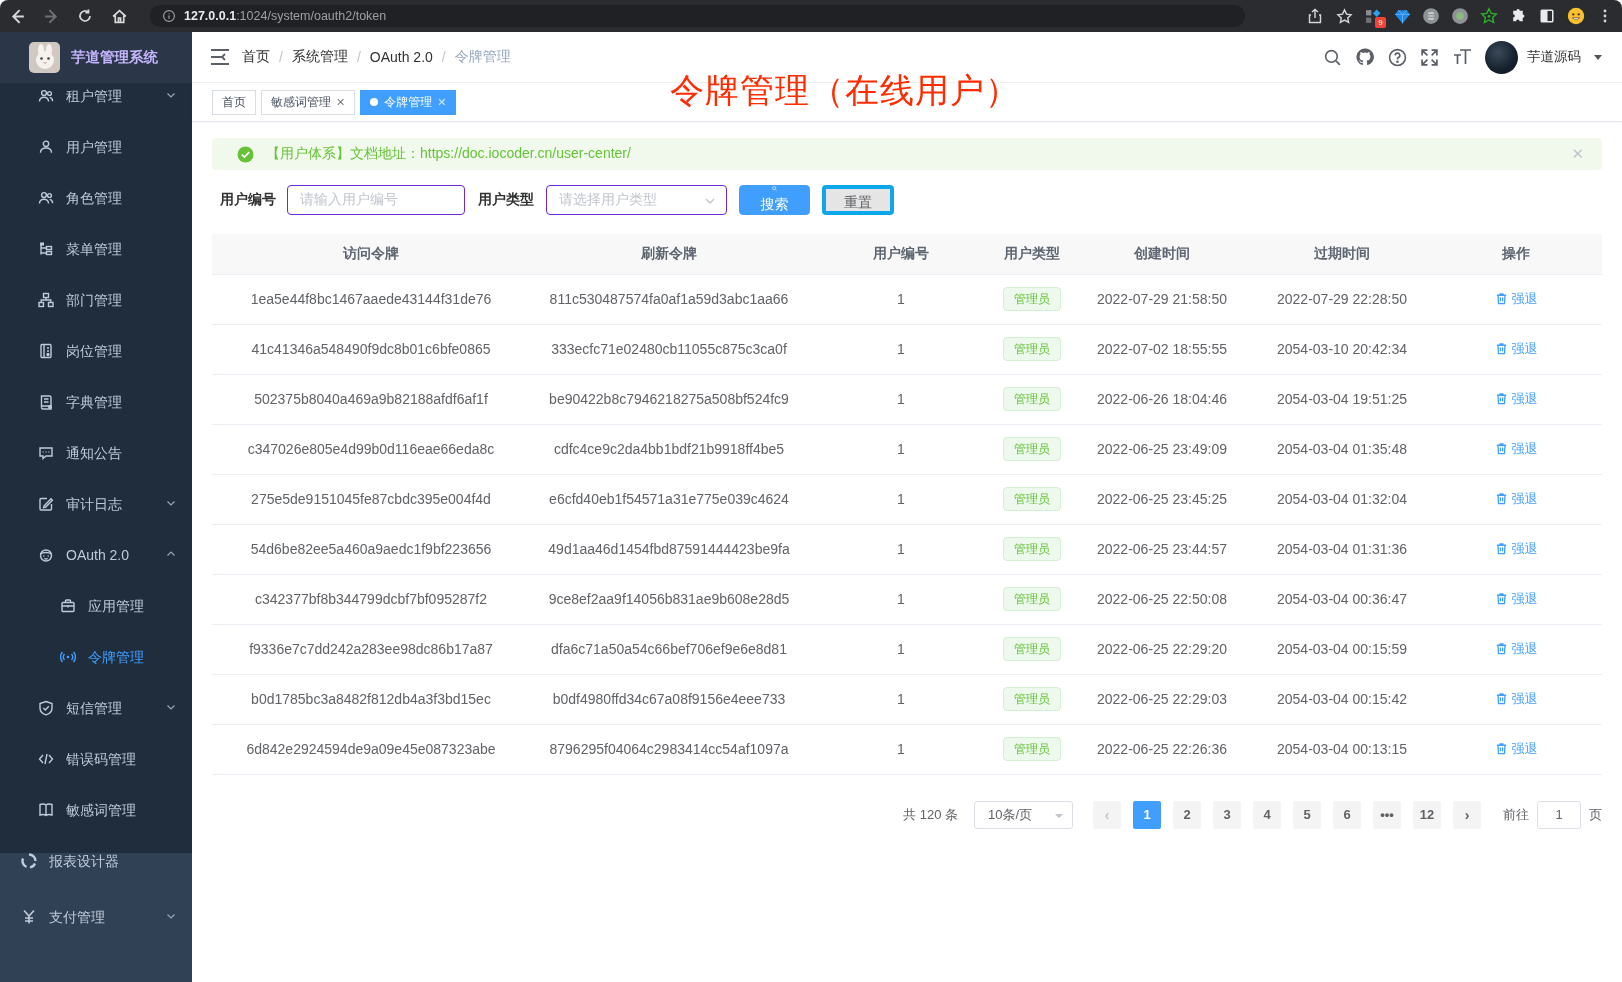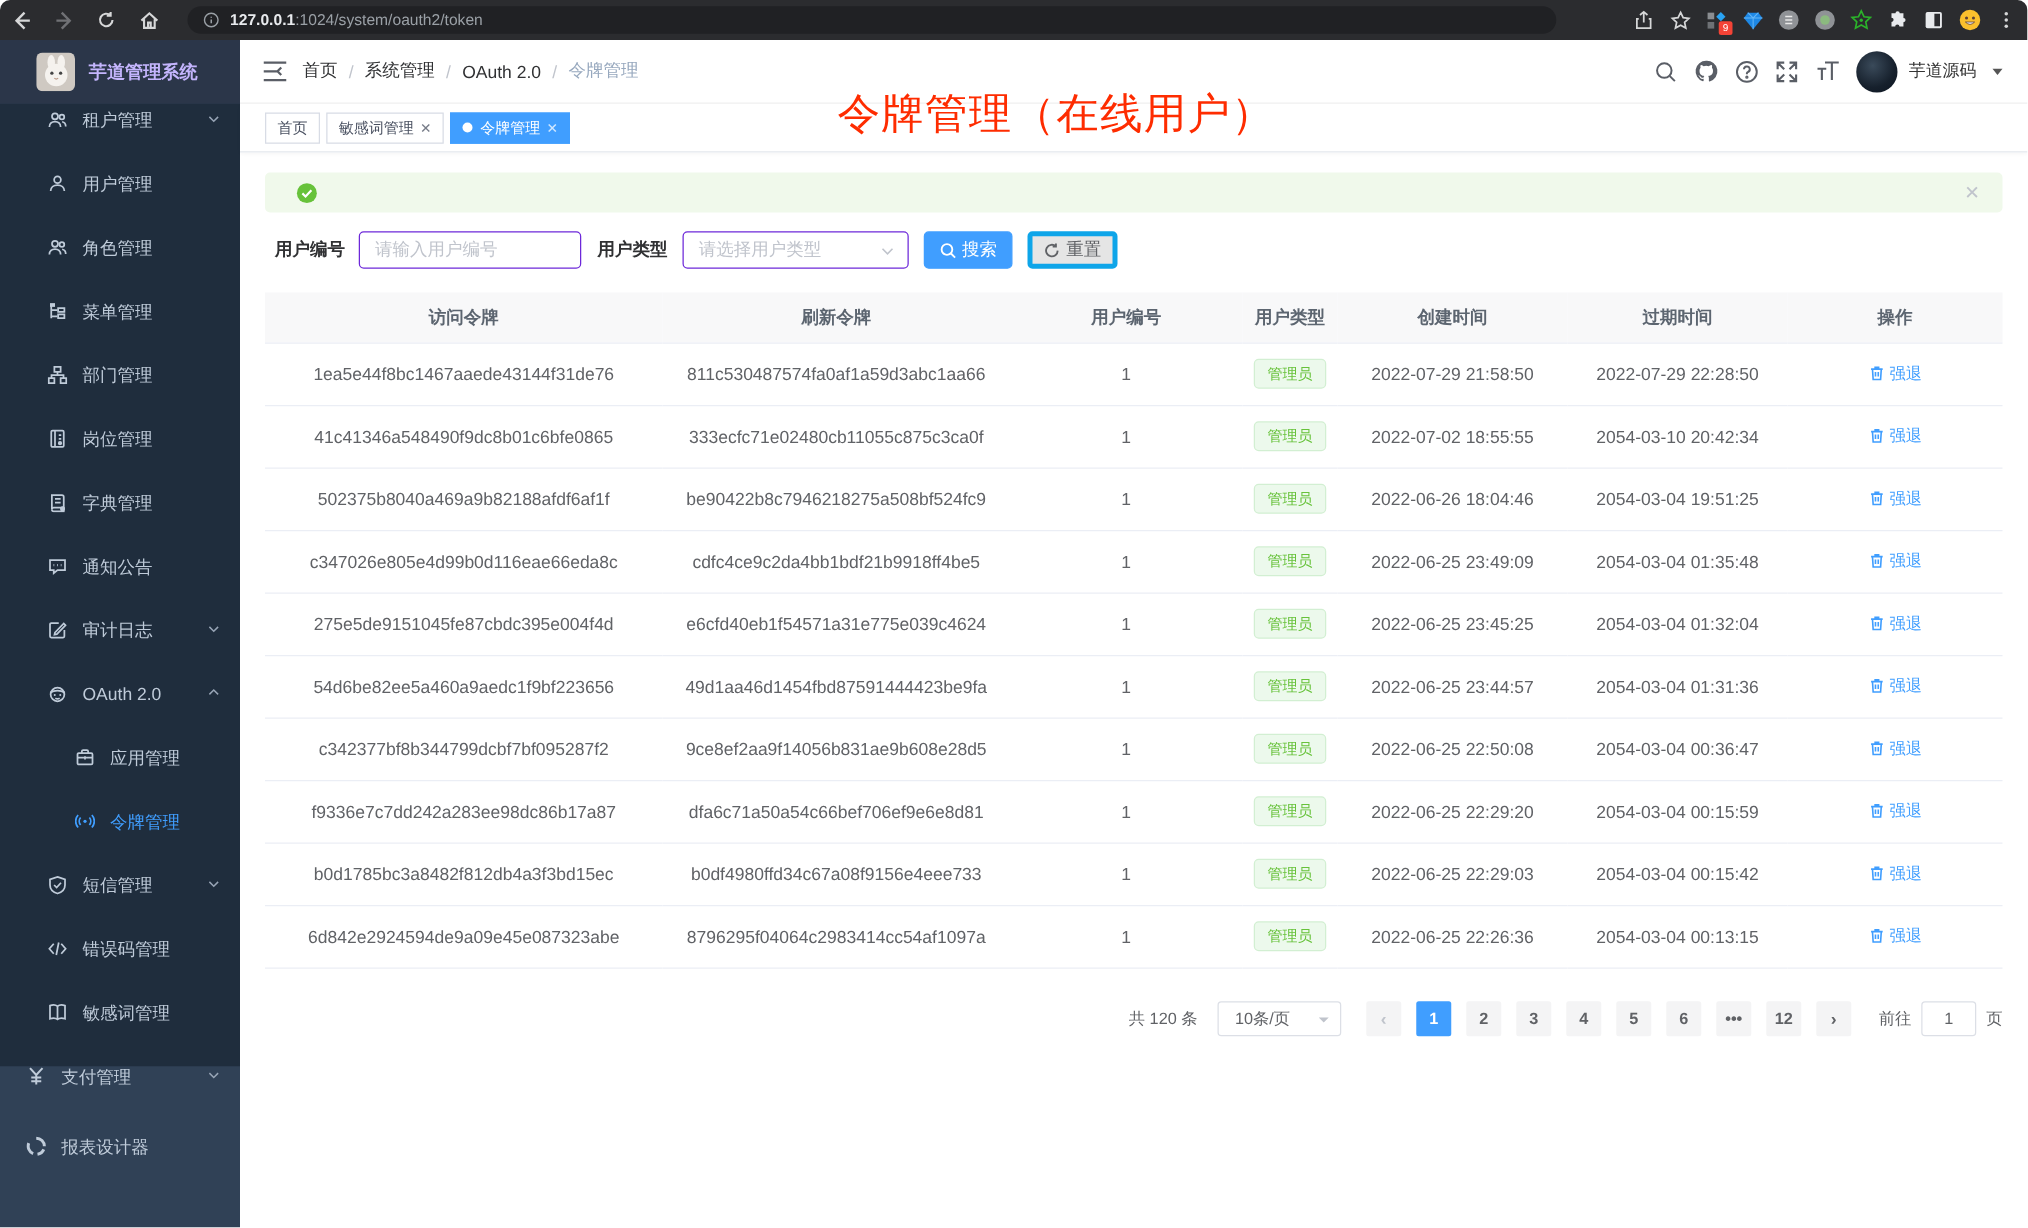--- a/index.html
+++ b/index.html
@@ -58,21 +58,21 @@
   .content { padding:16px 20px 0 20px; }
   .alert { height:32px; background:#f0f9eb; border-radius:4px; display:flex; align-items:center;
     padding:0 21px 0 25px; position:relative; }
   .alert .txt { color:#67c23a; font-size:14px; margin-left:12px; }
   .alert .close { position:absolute; right:18px; color:#c0c4cc; font-size:15px; cursor:pointer; }
   .filters { margin-top:15px; display:flex; align-items:center; height:30px; }
   .flabel { font-size:14px; font-weight:bold; color:#303133; }
   .finput { height:30px; border:1px solid #6d28d9; border-radius:4px; display:flex; align-items:center;
     padding:0 12px; color:#c0c4cc; font-size:14px; background:#fff; position:relative; }
   .btn { height:30px; border-radius:4px; font-size:14px; display:flex; align-items:center; justify-content:center;
-    gap:5px; cursor:pointer; }
+    gap:5px; cursor:pointer;flex-direction:column; }
   .btn.primary { background:#409eff; color:#fff; border:1px solid #409eff; width:71px; }
   .btn.plain { background:#e5e5e5; color:#606266; border:4px solid #0ea5e9; width:72px; }
   .btn svg { stroke:currentColor; fill:none; stroke-width:1.6; }
   .chev { width:0; height:0; border-left:5px solid transparent; border-right:5px solid transparent;
     border-top:5px solid #c0c4cc; position:absolute; right:12px; top:13px; }
   
   table { border-collapse:collapse; margin-top:19px; table-layout:fixed; width:1390px; }
   th { height:40px; background:#f8f8f9; color:#5c6570; font-size:14px; font-weight:bold; }
   td { height:50px; text-align:center; font-size:14px; color:#606266; border-bottom:1px solid #ebeef5; }
   thead tr { border-bottom:1px solid #ebeef5; }
@@ -374,37 +374,37 @@
                 <path d="M8 3 C6.5 1.8 4 1.8 2 2.5 V13 C4 12.3 6.5 12.3 8 13.5 C9.5 12.3 12 12.3 14 13 V2.5 C12 1.8 9.5 1.8 8 3 Z M8 3 V13.5"></path>
               </svg>
             </span>
             <span>敏感词管理</span>
           </div>
         </div>
       <div id="menu-root">
           <div class="mi l1">
             <span class="micon">
               <svg width="16" height="16" viewBox="0 0 16 16">
+                <path d="M8 1.5 A6.5 6.5 0 0 1 14.5 8" stroke-width="2.4"></path>
+                <path d="M14 10.5 A6.5 6.5 0 0 1 9 14.4" stroke-width="2.4"></path>
+                <path d="M5.5 13.9 A6.5 6.5 0 0 1 2 5.5" stroke-width="2.4"></path>
+              </svg>
+            </span>
+            <span>报表设计器</span>
+          </div>
+          <div class="mi l1">
+            <span class="micon">
+              <svg width="16" height="16" viewBox="0 0 16 16">
                 <path d="M3 1.5 L8 7 L13 1.5 M8 7 V14.5 M4 9 H12 M4 12 H12" stroke-width="1.6"></path>
               </svg>
             </span>
             <span>支付管理</span>
             <span class="arr"><svg width="12" height="12" viewBox="0 0 12 12">
                 <path d="M2.5 4.5 L6 8 L9.5 4.5" stroke="#97a4b5" stroke-width="1.2" fill="none"></path>
               </svg></span>
-          </div>
-          <div class="mi l1">
-            <span class="micon">
-              <svg width="16" height="16" viewBox="0 0 16 16">
-                <path d="M8 1.5 A6.5 6.5 0 0 1 14.5 8" stroke-width="2.4"></path>
-                <path d="M14 10.5 A6.5 6.5 0 0 1 9 14.4" stroke-width="2.4"></path>
-                <path d="M5.5 13.9 A6.5 6.5 0 0 1 2 5.5" stroke-width="2.4"></path>
-              </svg>
-            </span>
-            <span>报表设计器</span>
           </div>
         </div>
     </nav>
   </aside>
 
   <div id="main">
     <header class="topbar">
       <svg class="hamb" width="20" height="18" viewBox="0 0 20 18">
           <path d="M1 2 H19 M1 9 H12 M1 16 H19 M15 6 L12 9 L15 12" stroke="#5a5e66" stroke-width="1.8" fill="none"></path>
         </svg>
@@ -459,20 +459,21 @@
       </div>
 
     <div class="annotation">令牌管理（在线用户）</div>
 
     <div class="content">
       <div class="alert">
         <svg width="17" height="17" viewBox="0 0 16 16">
             <circle cx="8" cy="8" r="7.5" fill="#67c23a"></circle>
             <path d="M4.6 8.2 L7 10.5 L11.4 5.8" stroke="#fff" stroke-width="1.6" fill="none"></path>
           </svg>
+        <span class="txt"><span>【用户体系】文档地址：</span><span>https://doc.iocoder.cn/user-center/</span></span>
         <span class="close">✕</span>
       </div>
 
       <div class="filters">
         <span class="flabel" style="margin-left:8px">用户编号</span>
         <div class="finput" style="width:178px; margin-left:11px">
             <span>请输入用户编号</span>
           </div>
         <span class="flabel" style="margin-left:13px">用户类型</span>
         <div class="finput" style="width:181px; margin-left:12px">

